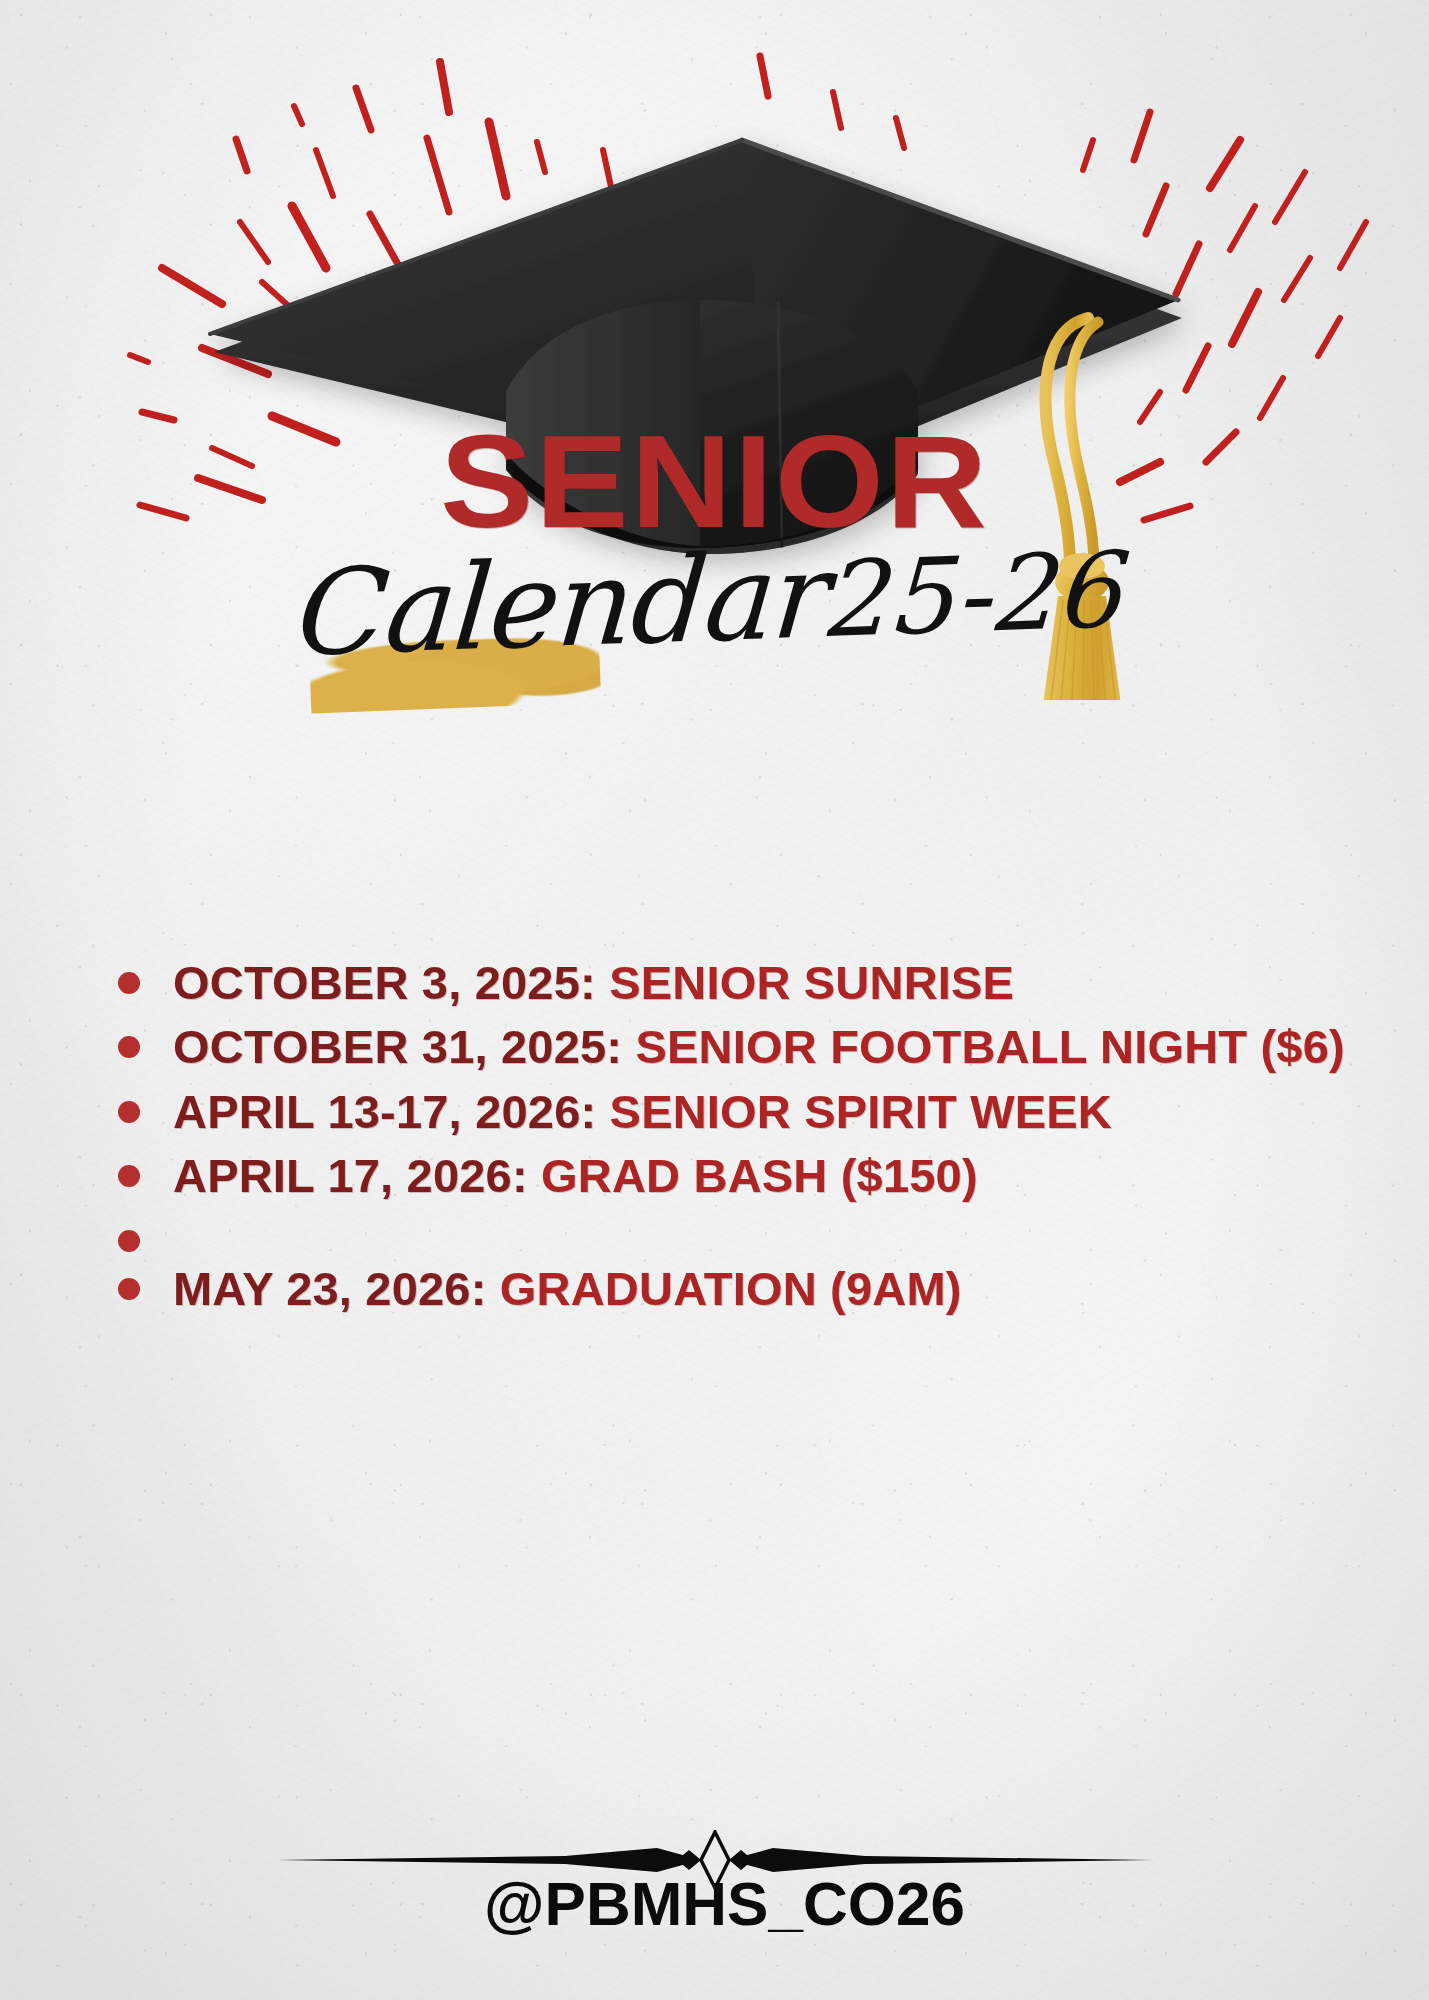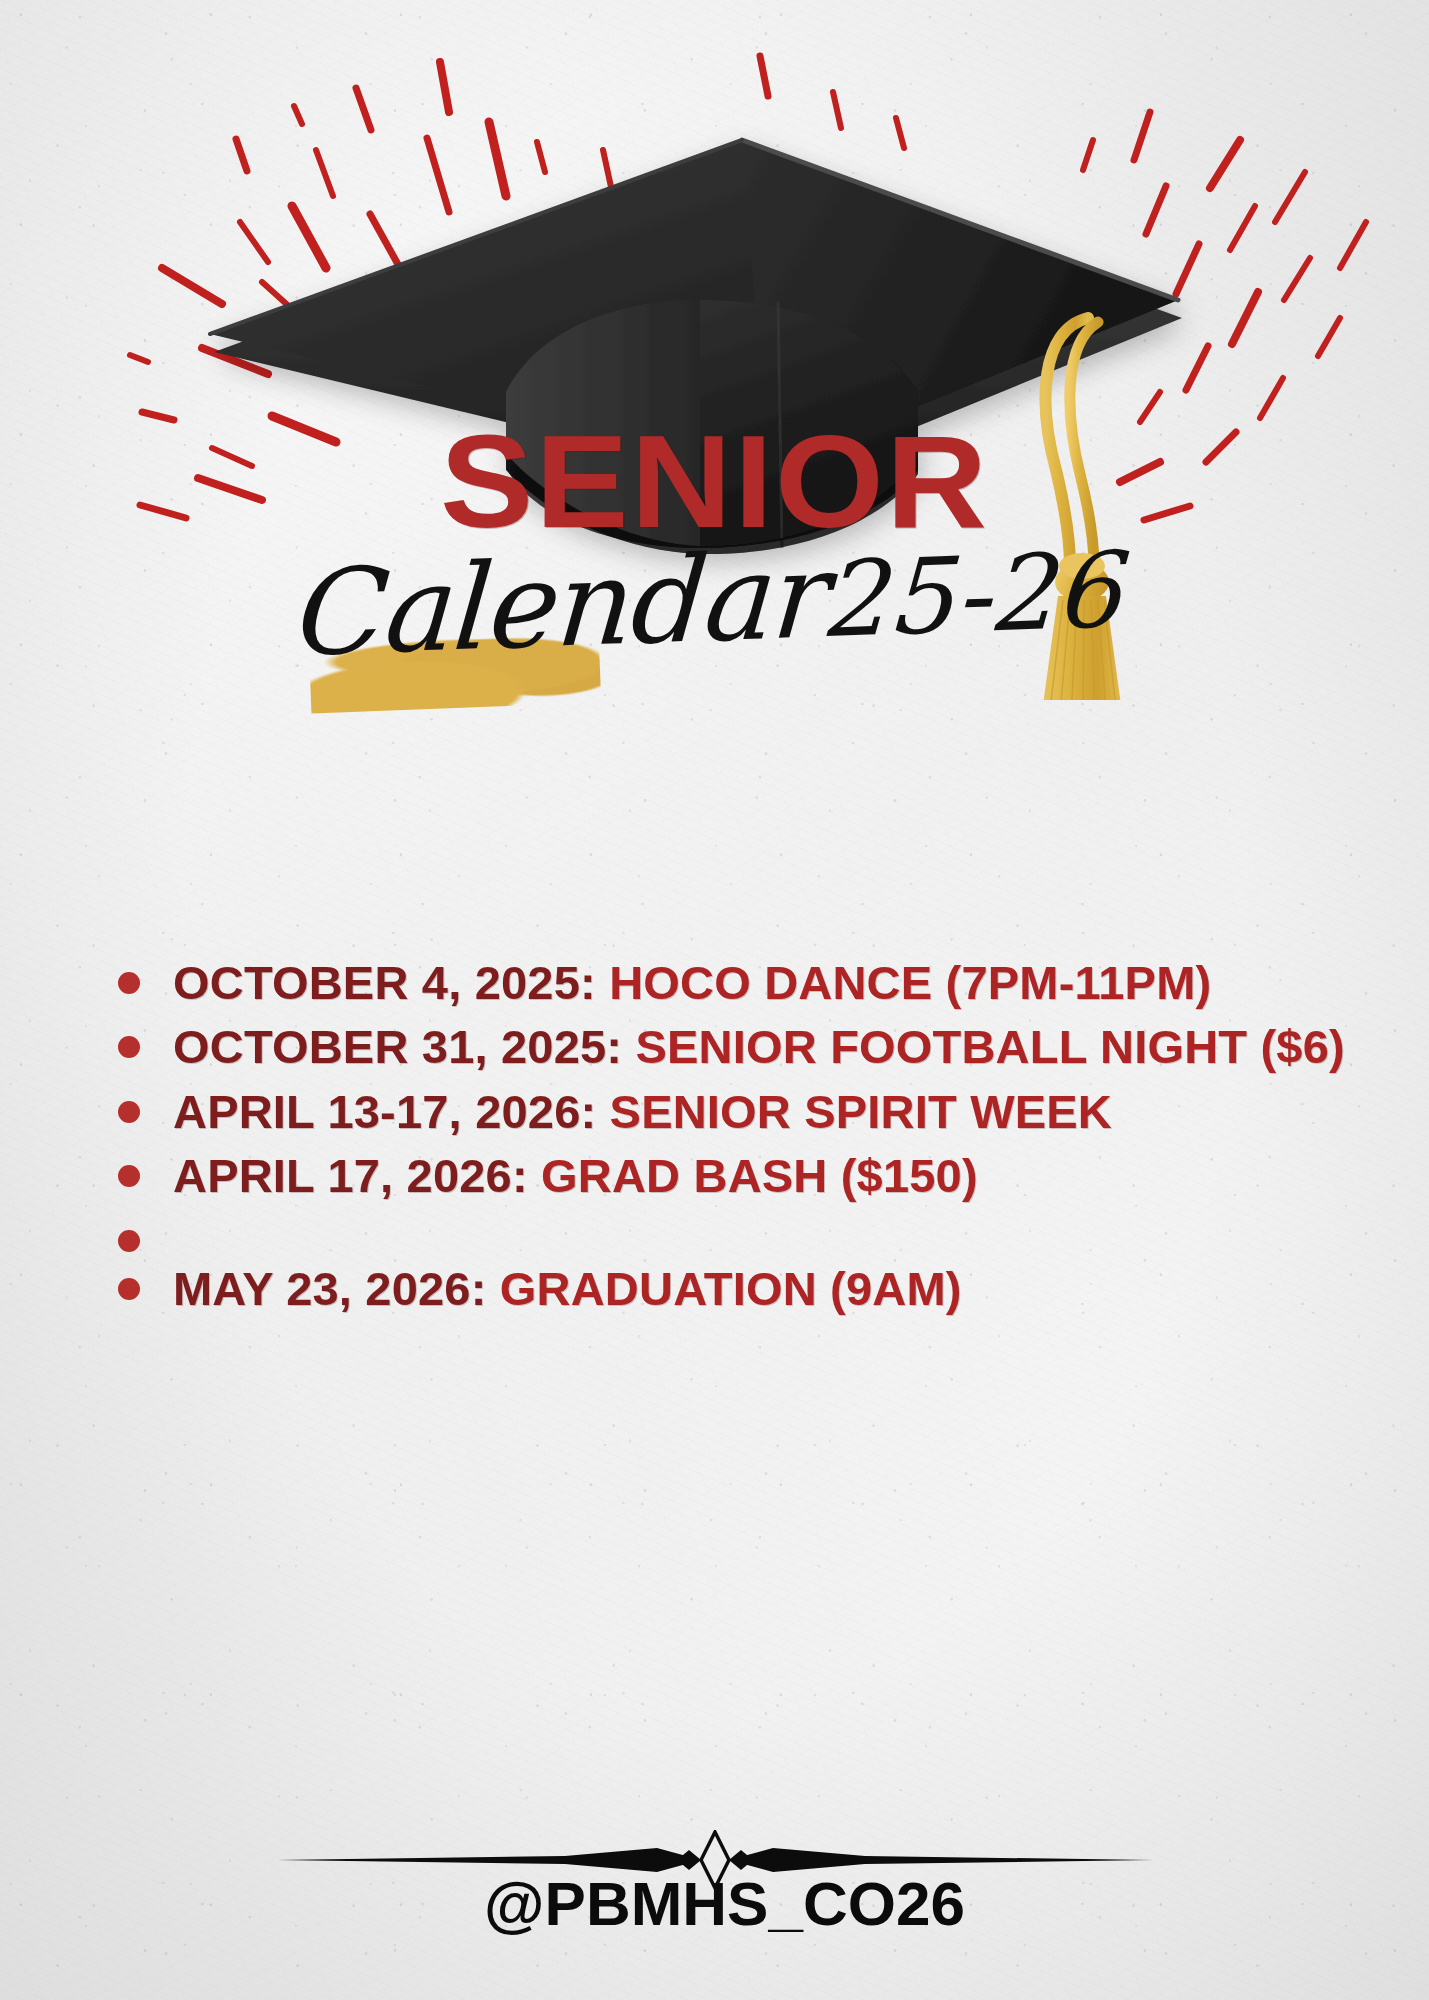--- a/index.html
+++ b/index.html
@@ -324,28 +324,28 @@
 
   <div class="script-wrap">
     <div class="gold-swash"></div>
     <div class="script-text">
       <span>Calendar</span><span class="num">25-26</span>
     </div>
   </div>
 
   <div class="events">
 
-
-    <div class="event-row">
-      <span class="bullet"></span>
-      <span class="event-text">
-        <span class="ev-date">OCTOBER 4, 2025: </span>
-        <span class="ev-title">HOCO DANCE (7PM-11PM)</span>
-      </span>
-    </div>
+    <div class="event-row">
+      <span class="bullet"></span>
+      <span class="event-text">
+        <span class="ev-date">OCTOBER 3, 2025: </span>
+        <span class="ev-title">SENIOR SUNRISE</span>
+      </span>
+    </div>
+
 
     <div class="event-row">
       <span class="bullet"></span>
       <span class="event-text">
         <span class="ev-date">OCTOBER 31, 2025: </span>
         <span class="ev-title">SENIOR FOOTBALL NIGHT ($6)</span>
       </span>
     </div>
 
     <div class="event-row">

